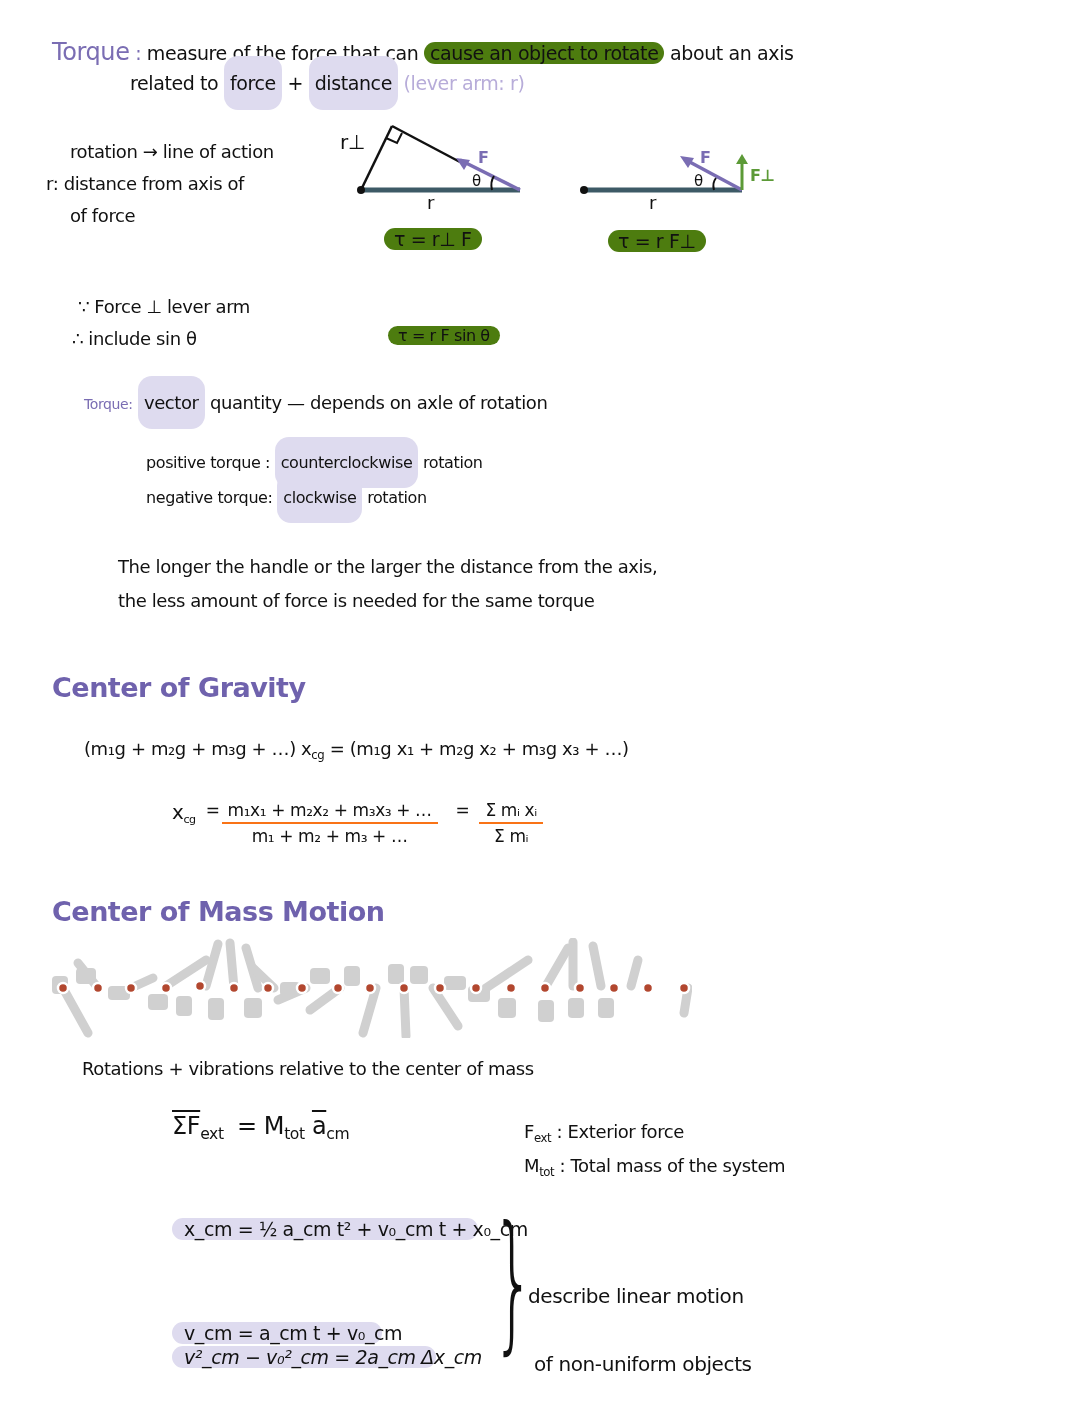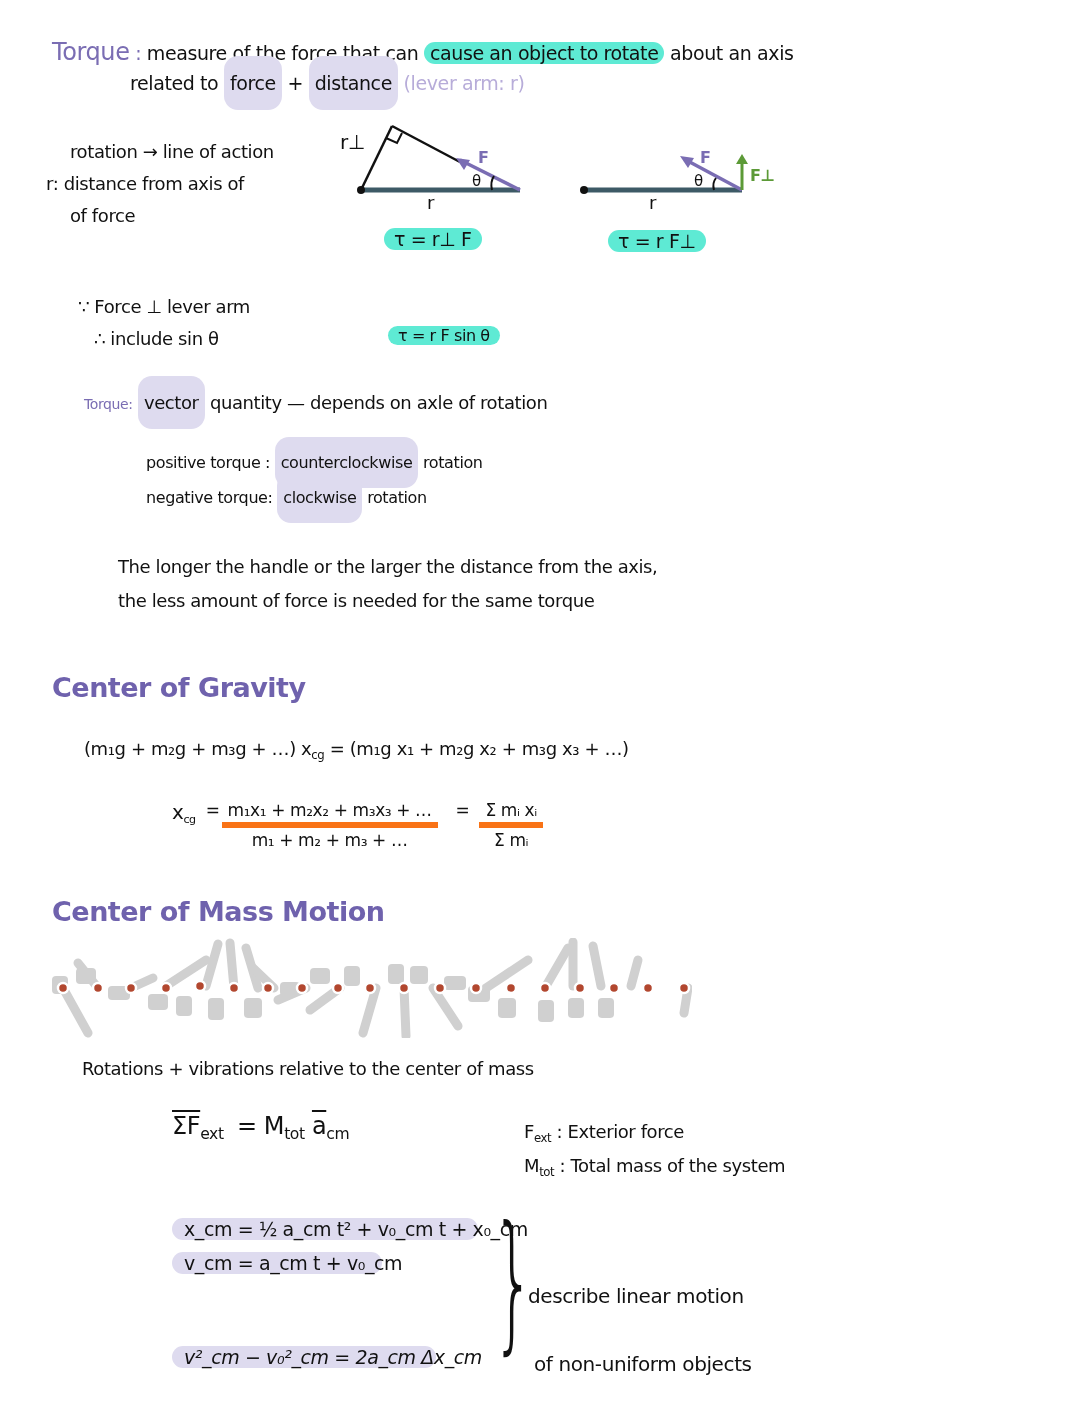--- a/index.html
+++ b/index.html
@@ -4,28 +4,28 @@
 <style>
   html, body { margin: 0; padding: 0; background: #ffffff; }
   body {
     width: 1080px; height: 1417px; position: relative; overflow: hidden;
     font-family: "DejaVu Sans", sans-serif; color: #111;
   }
   .abs { position: absolute; white-space: nowrap; }
   .hand { font-family: "DejaVu Sans", sans-serif; letter-spacing: -0.4px; }
   .purple { color: #7a6db3; }
   .lavender { color: #b7acd9; }
-  .hl { background: #5eead4; border-radius: 14px; padding: 0 6px; }
+  .hl { background: #4d7c0f; border-radius: 14px; padding: 0 6px; }
   .hl2 { background: #dedbef; border-radius: 14px; padding: 16px 6px; }
   .heading { font-size: 27px; font-weight: bold; color: #6f62ad; letter-spacing: -0.5px; }
   .body { font-size: 18px; }
   .small { font-size: 16px; }
   sub { font-size: 0.65em; vertical-align: -0.35em; }
   .frac { display: inline-flex; flex-direction: column; align-items: center; vertical-align: middle; }
-  .frac .num { border-bottom: 6px solid #f97316; padding: 0 6px 2px; }
+  .frac .num { border-bottom: 2px solid #f97316; padding: 0 6px 2px; }
   .frac .den { padding: 2px 6px 0; }
   .brace { font-size: 150px; font-weight: 200; line-height: 1; color: #111; transform: scaleX(0.45); transform-origin: left; }
 </style>
 </head>
 <body>
 
 <div class="abs hand" style="left:52px; top:38px; font-size:19px;">
   <span class="purple" style="font-size:24px;margin-top:20px;">Torque</span>
   <span class="purple">:</span>
   <span>measure of the force that can</span>
@@ -71,21 +71,21 @@
   <polygon points="166,24 172,14 178,24" fill="#5c9a37"></polygon>
   <path d="M144 50 Q142 43 146 38" fill="none" stroke="#111" stroke-width="2"></path>
 </svg>
 <div class="abs hand purple" style="left:700px; top:148px; font-size:16px; font-weight:bold;">F</div>
 <div class="abs hand" style="left:694px; top:172px; font-size:15px;">θ</div>
 <div class="abs hand" style="left:750px; top:166px; font-size:16px; font-weight:bold; color:#5c9a37;">F⊥</div>
 <div class="abs hand" style="left:649px; top:192px; font-size:18px;">r</div>
 <div class="abs hand hl" style="left:608px; top:230px; font-size:19px; padding:0 10px;">τ = r F⊥</div>
 
 <div class="abs hand body" style="left:78px; top:296px;">∵ Force ⊥ lever arm</div>
-<div class="abs hand body" style="left:94px; top:328px;">∴ include sin θ</div>
+<div class="abs hand body" style="left:72px; top:328px;">∴ include sin θ</div>
 <div class="abs hand hl" style="left:388px; top:326px; font-size:16px; padding:0 10px;">τ = r F sin θ</div>
 
 <div class="abs hand" style="left:84px; top:392px; font-size:18px;">
   <span class="purple" style="font-size:14px;">Torque:</span>
   <span class="hl2">vector</span>
   <span>quantity — depends on axle of rotation</span>
 </div>
 <div class="abs hand small" style="left:146px; top:453px;">
   <span>positive torque :</span>
   <span class="hl2">counterclockwise</span>
@@ -199,21 +199,21 @@
   <span style="margin-left:6px;">= M</span><sub>tot</sub>
   <span style="text-decoration:overline;">a</span><sub>cm</sub>
 </div>
 
 <div class="abs hand" style="left:524px; top:1118px; font-size:18px; line-height:28px;">
   <div><span>F</span><sub>ext</sub> <span>: Exterior force</span></div>
   <div><span>M</span><sub>tot</sub> <span>: Total mass of the system</span></div>
 </div>
 
 <div class="abs hand hl2" style="left:172px; top:1218px; font-size:19px; padding:0 12px; width:282px;">x_cm = ½ a_cm t² + v₀_cm t + x₀_cm</div>
-<div class="abs hand hl2" style="left:172px; top:1252px; font-size:19px; padding:0 12px; width:186px;">v_cm = a_cm t + v₀_cm</div>
+<div class="abs hand hl2" style="left:172px; top:1322px; font-size:19px; padding:0 12px; width:186px;">v_cm = a_cm t + v₀_cm</div>
 <div class="abs hand hl2" style="left:172px; top:1346px; font-size:19px; padding:0 12px; width:240px;font-style:italic;">v²_cm − v₀²_cm = 2a_cm Δx_cm</div>
 
 <div class="abs brace" style="left:492px; top:1206px;">}</div>
 
 <div class="abs hand" style="left:528px; top:1280px; font-size:20px; line-height:32px;">
   <div>describe linear motion</div>
   <div style="padding-left:6px;margin-top:36px;">of non-uniform objects</div>
 </div>
 
 </body></html>

